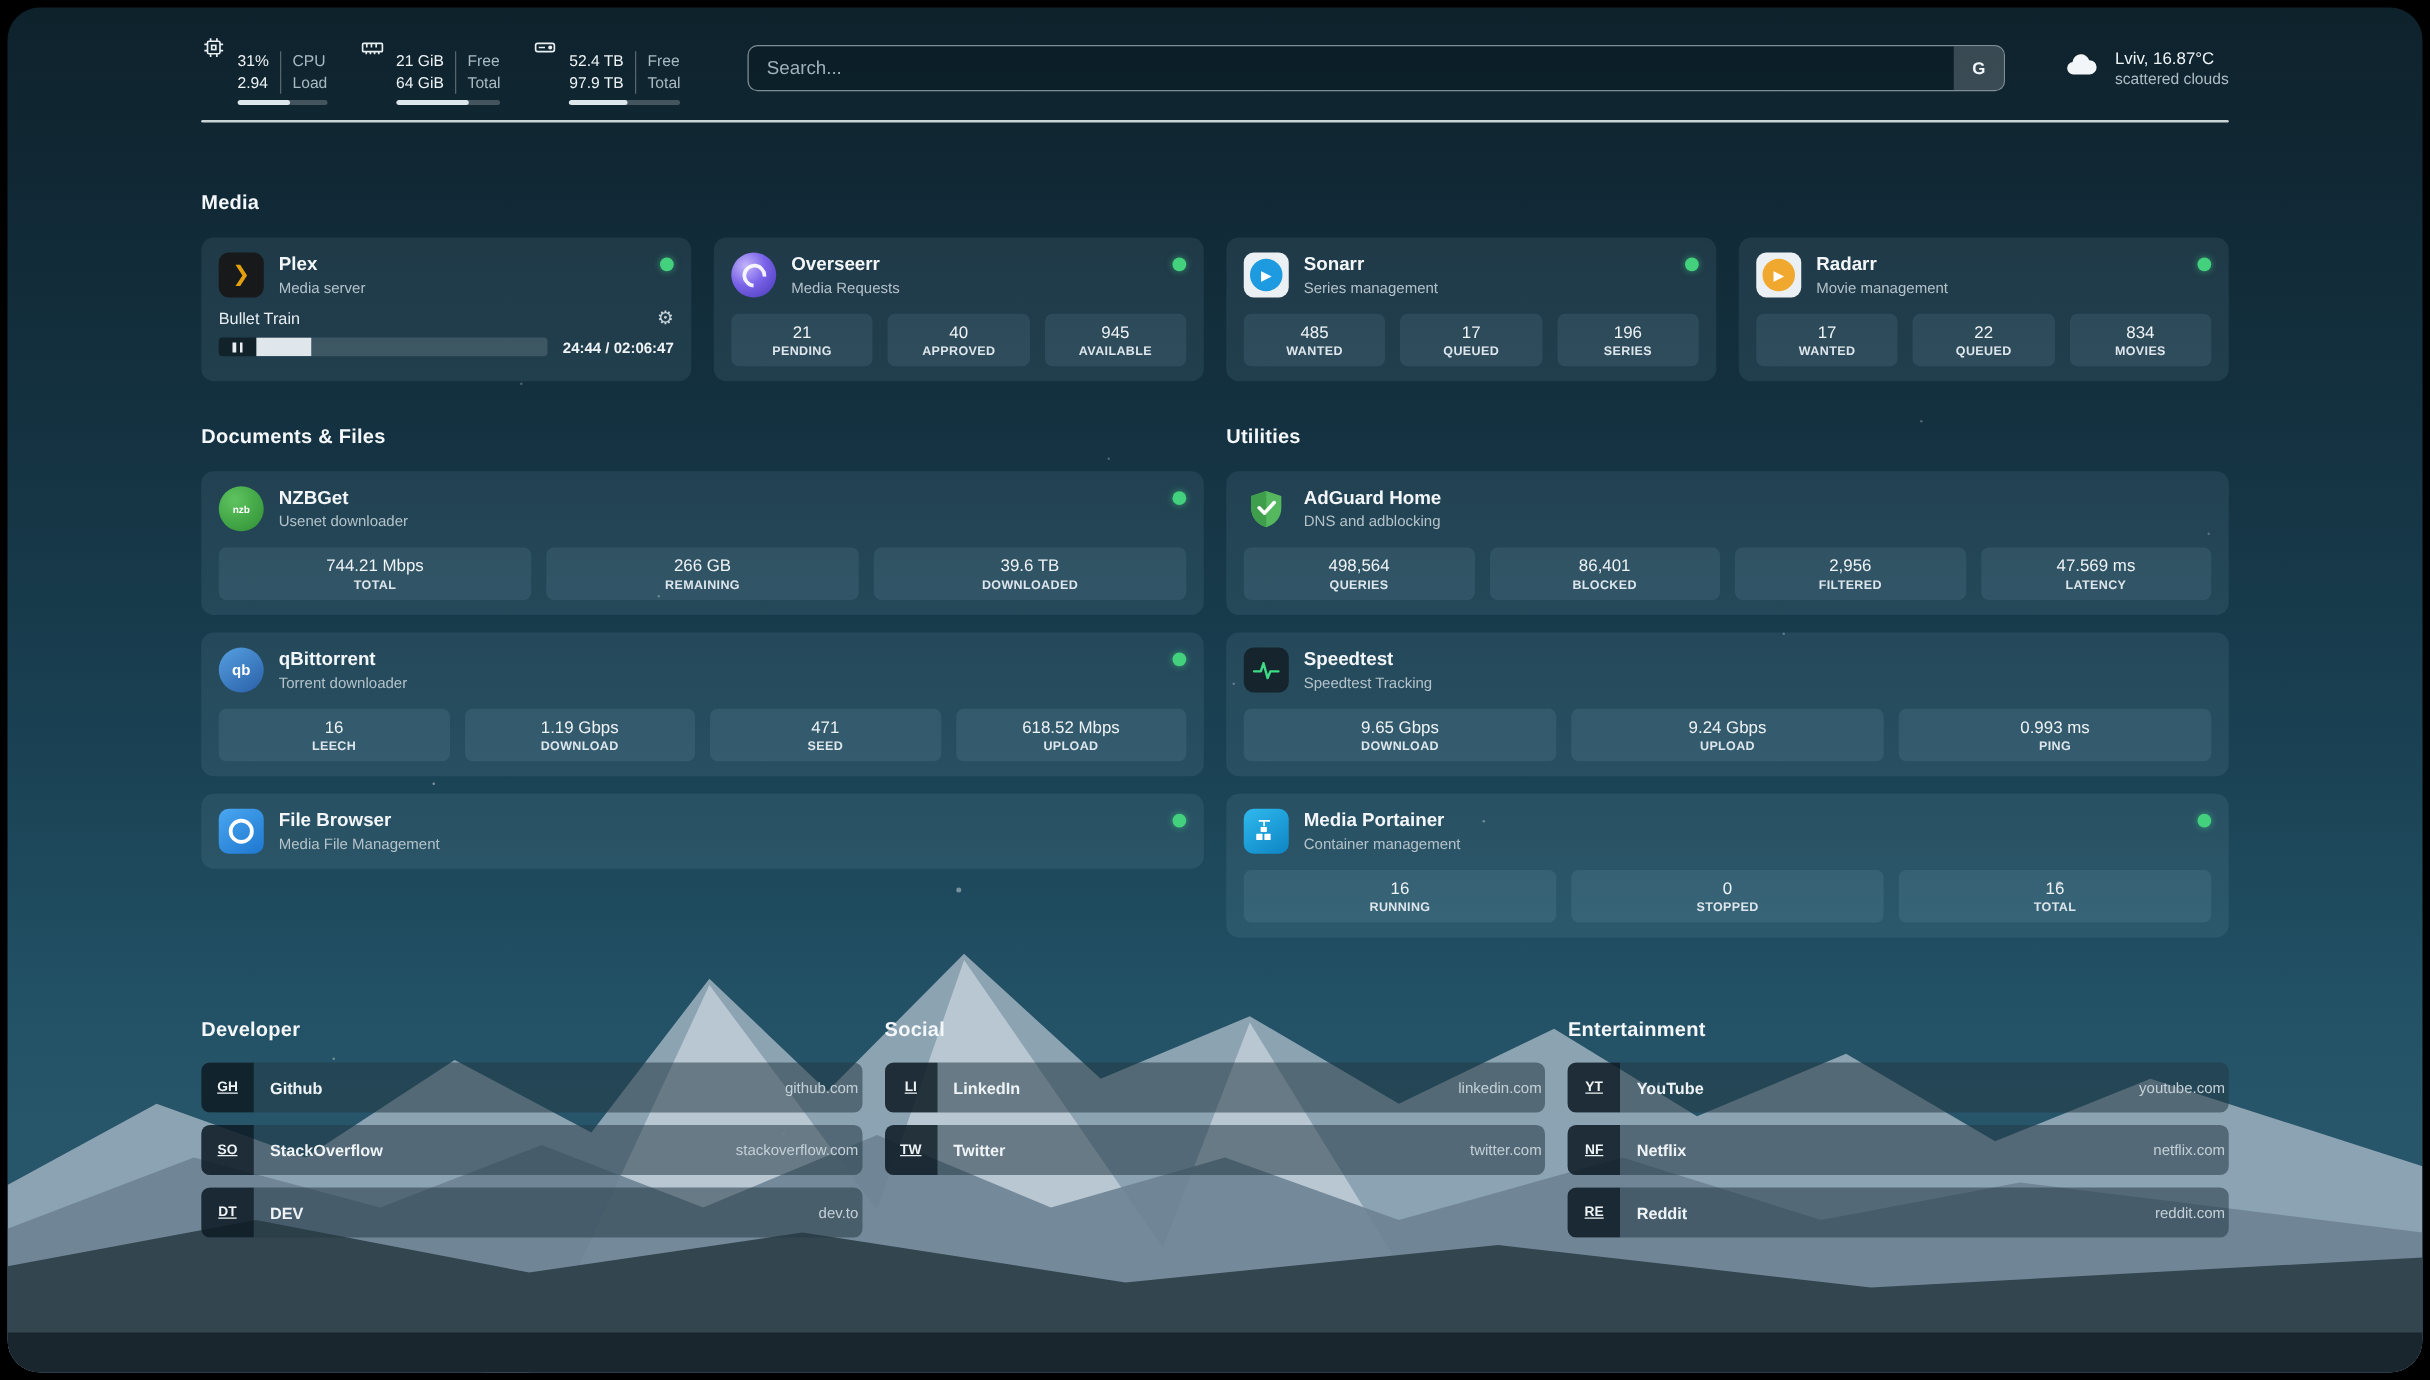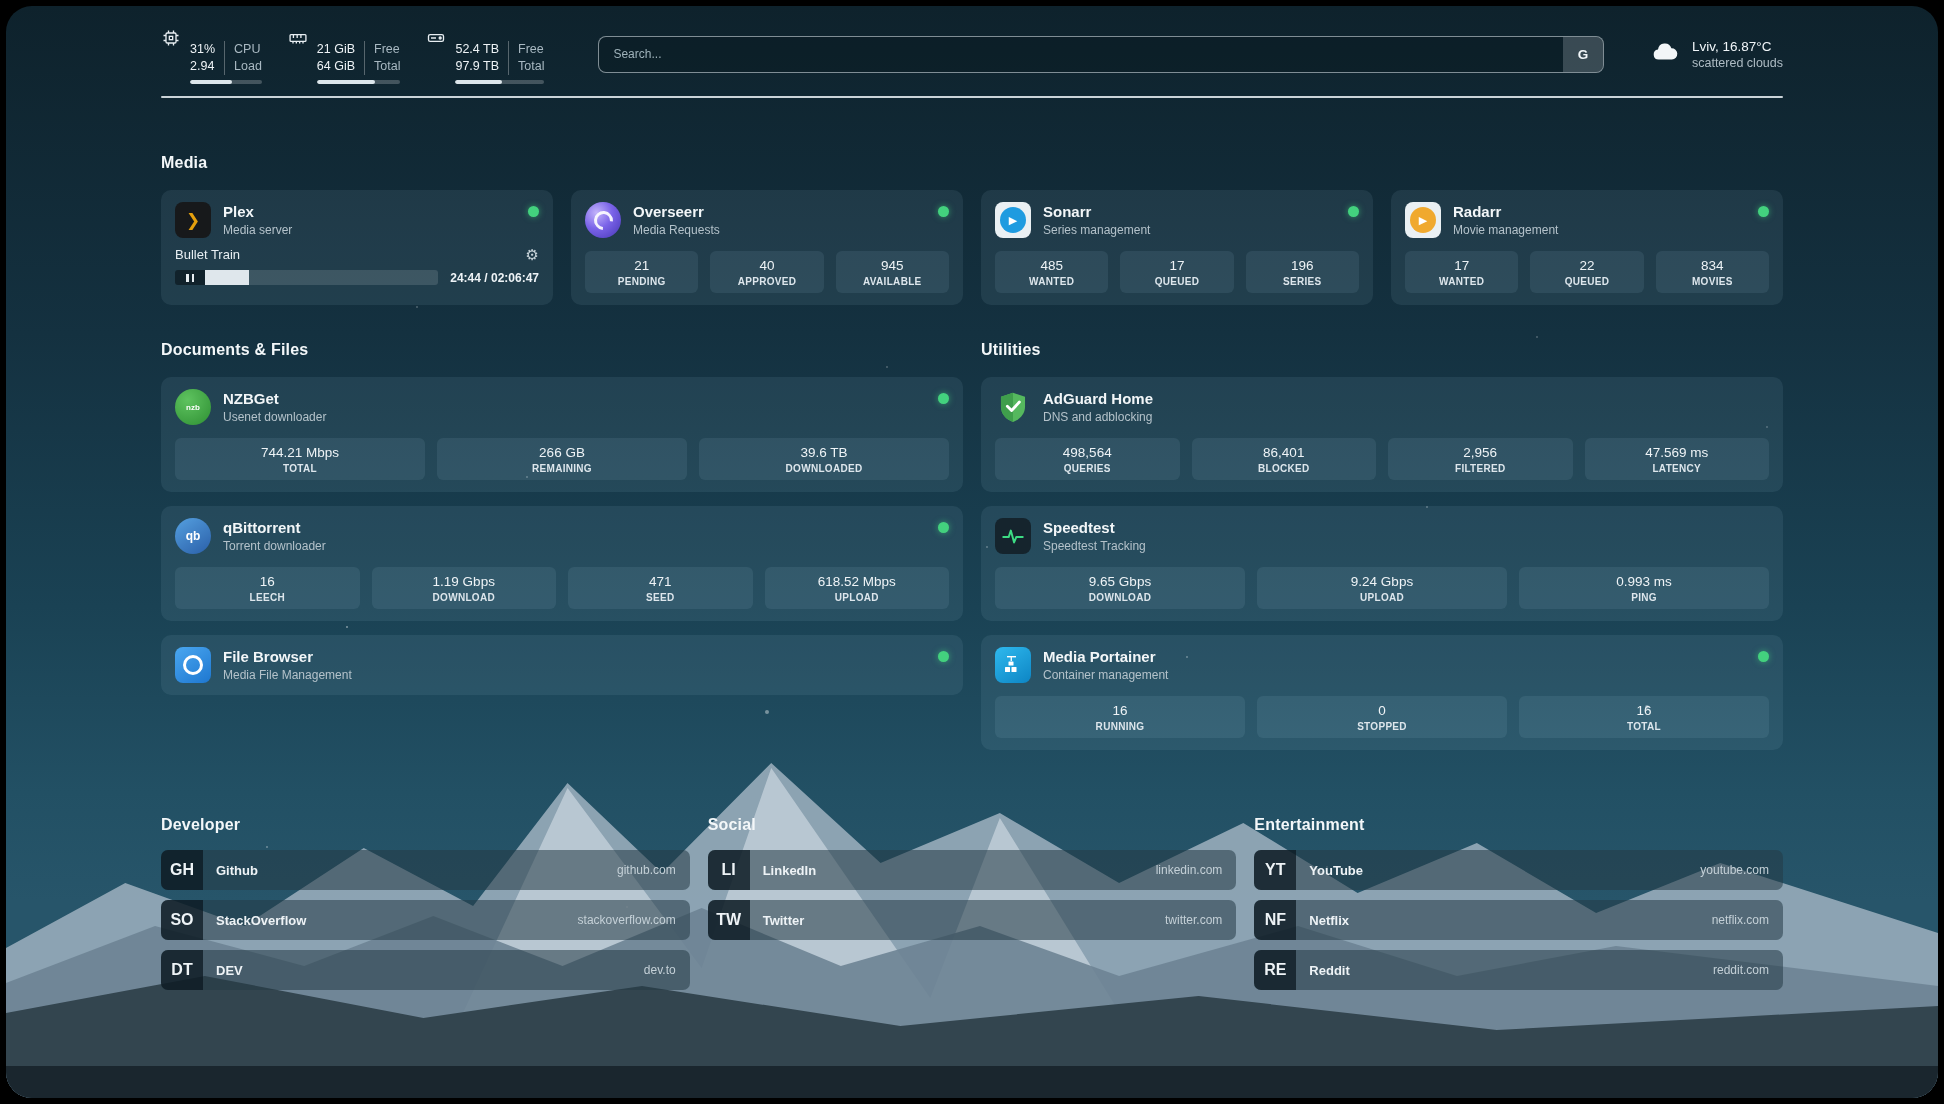--- a/index.html
+++ b/index.html
@@ -33,21 +33,21 @@
   .sicon{ width:20px; height:20px; margin-right:9px; margin-top:3px; flex:0 0 auto; color:#e8eef2; }
   .scol{ display:flex; flex-direction:column; }
   .srows{ display:grid; grid-template-columns:auto auto; column-gap:0;margin-top:16px; }
   .sval{ font-size:12.5px; color:#eef3f6; line-height:17px; padding-right:9px; }
   .slab{ font-size:12.5px; color:#a9b9c2; line-height:17px; border-left:1px solid rgba(255,255,255,.3); padding-left:9px; }
   .sbar{ margin-top:5px; height:4px; border-radius:2px; background:rgba(255,255,255,.22); overflow:hidden; }
   .sfill{ height:100%; background:#dde6eb; border-radius:2px; }
   .searchwrap{ flex:1; display:flex; align-items:stretch; height:37px; margin:0 46px 0 28px;
     border:1.5px solid rgba(222,233,238,.55); border-radius:8px; overflow:hidden; background:rgba(8,22,29,.35); }
   .searchwrap input{ flex:1; background:transparent; border:none; outline:none; color:#e8eef2;
-    font-size:12px; padding:16px 14px; font-family:inherit; }
+    font-size:15px; padding:16px 14px; font-family:inherit; }
   .searchwrap input::placeholder{ color:#9fb2ba; }
   .gbtn{ width:40px; border:none; cursor:pointer; background:rgba(219,229,235,.22); color:#f2f7f9;
     font-size:13.5px; font-weight:bold; font-family:inherit; }
   .weather{ display:flex; align-items:center; gap:12px; }
   .weather .wtxt div:first-child{ font-size:13.5px; color:#f0f5f8; }
   .weather .wtxt div:last-child{ font-size:12.5px; color:#aebcc4; margin-top:2px; }
   .divider{ height:2px; background:rgba(235,242,246,.85); border-radius:1px; margin-top:24px; }
   
   .sec-heading{ font-size:16px; font-weight:700; color:#f3f7f9; letter-spacing:.2px; }
   .media-sec{ margin-top:56px; }
@@ -88,23 +88,23 @@
   .player-row{ display:flex; align-items:center; margin-top:8px; gap:0; }
   .pause-btn{ width:30px; height:15px; border:none; border-radius:3px 0 0 3px; background:rgba(9,20,26,.65); display:flex; align-items:center; justify-content:center; gap:3px; cursor:pointer; padding:0; }
   .pause-btn i{ display:block; width:2.5px; height:8px; background:#e8eef2; }
   .ptrack{ flex:1; height:15px; background:rgba(255,255,255,.13); border-radius:0 3px 3px 0; overflow:hidden; }
   .pfill{ height:100%; background:#dfe7ec; }
   .ptime{ font-size:12px; font-weight:600; color:#eef3f6; margin-left:12px; white-space:nowrap; }
   
   .bookmarks{ display:grid; grid-template-columns:repeat(3,1fr); gap:18px; margin-top:66px; padding-bottom:44px; }
   .bm-rows{ display:flex; flex-direction:column; gap:10px; margin-top:16px; }
   .bm-row{ display:flex; align-items:center; height:40px; border-radius:7px; overflow:hidden; background:rgba(36,58,70,.55); cursor:pointer; }
-  .bm-abbr{ width:42px; height:100%; background:rgba(10,22,30,.72); display:flex; align-items:center; justify-content:center; font-size:16px; font-weight:700; color:#eef3f6; flex:0 0 auto; }
+  .bm-abbr{ width:42px; height:100%; background:rgba(10,22,30,.72); display:flex; align-items:center; justify-content:center; font-size:11px; font-weight:700; color:#eef3f6; flex:0 0 auto;text-decoration:underline; }
   .bm-name{ font-size:13px; color:#eef3f6; margin-left:13px;font-weight:bold; }
-  .bm-url{ margin-left:auto; font-size:12px; color:#c4d0d7; padding-right:14px; }
+  .bm-url{ margin-left:auto; font-size:12px; color:#c4d0d7; padding-right:3px; }
 </style>
 </head>
 <body>
 
 <div class="screen">
 
   <div class="bg">
     <svg viewBox="0 0 1944 430" preserveAspectRatio="none">
       <polygon fill="#9fb2bf" opacity="0.85" points="0,280 120,215 240,258 360,180 470,238 565,115 660,205 770,95 880,195 1000,145 1120,215 1245,155 1360,225 1480,175 1600,245 1725,195 1944,265 1944,430 0,430"></polygon>
       <polygon fill="#c3d0d9" opacity="0.8" points="420,430 565,120 700,300 770,100 930,330 1000,150 1130,360 380,430"></polygon>

